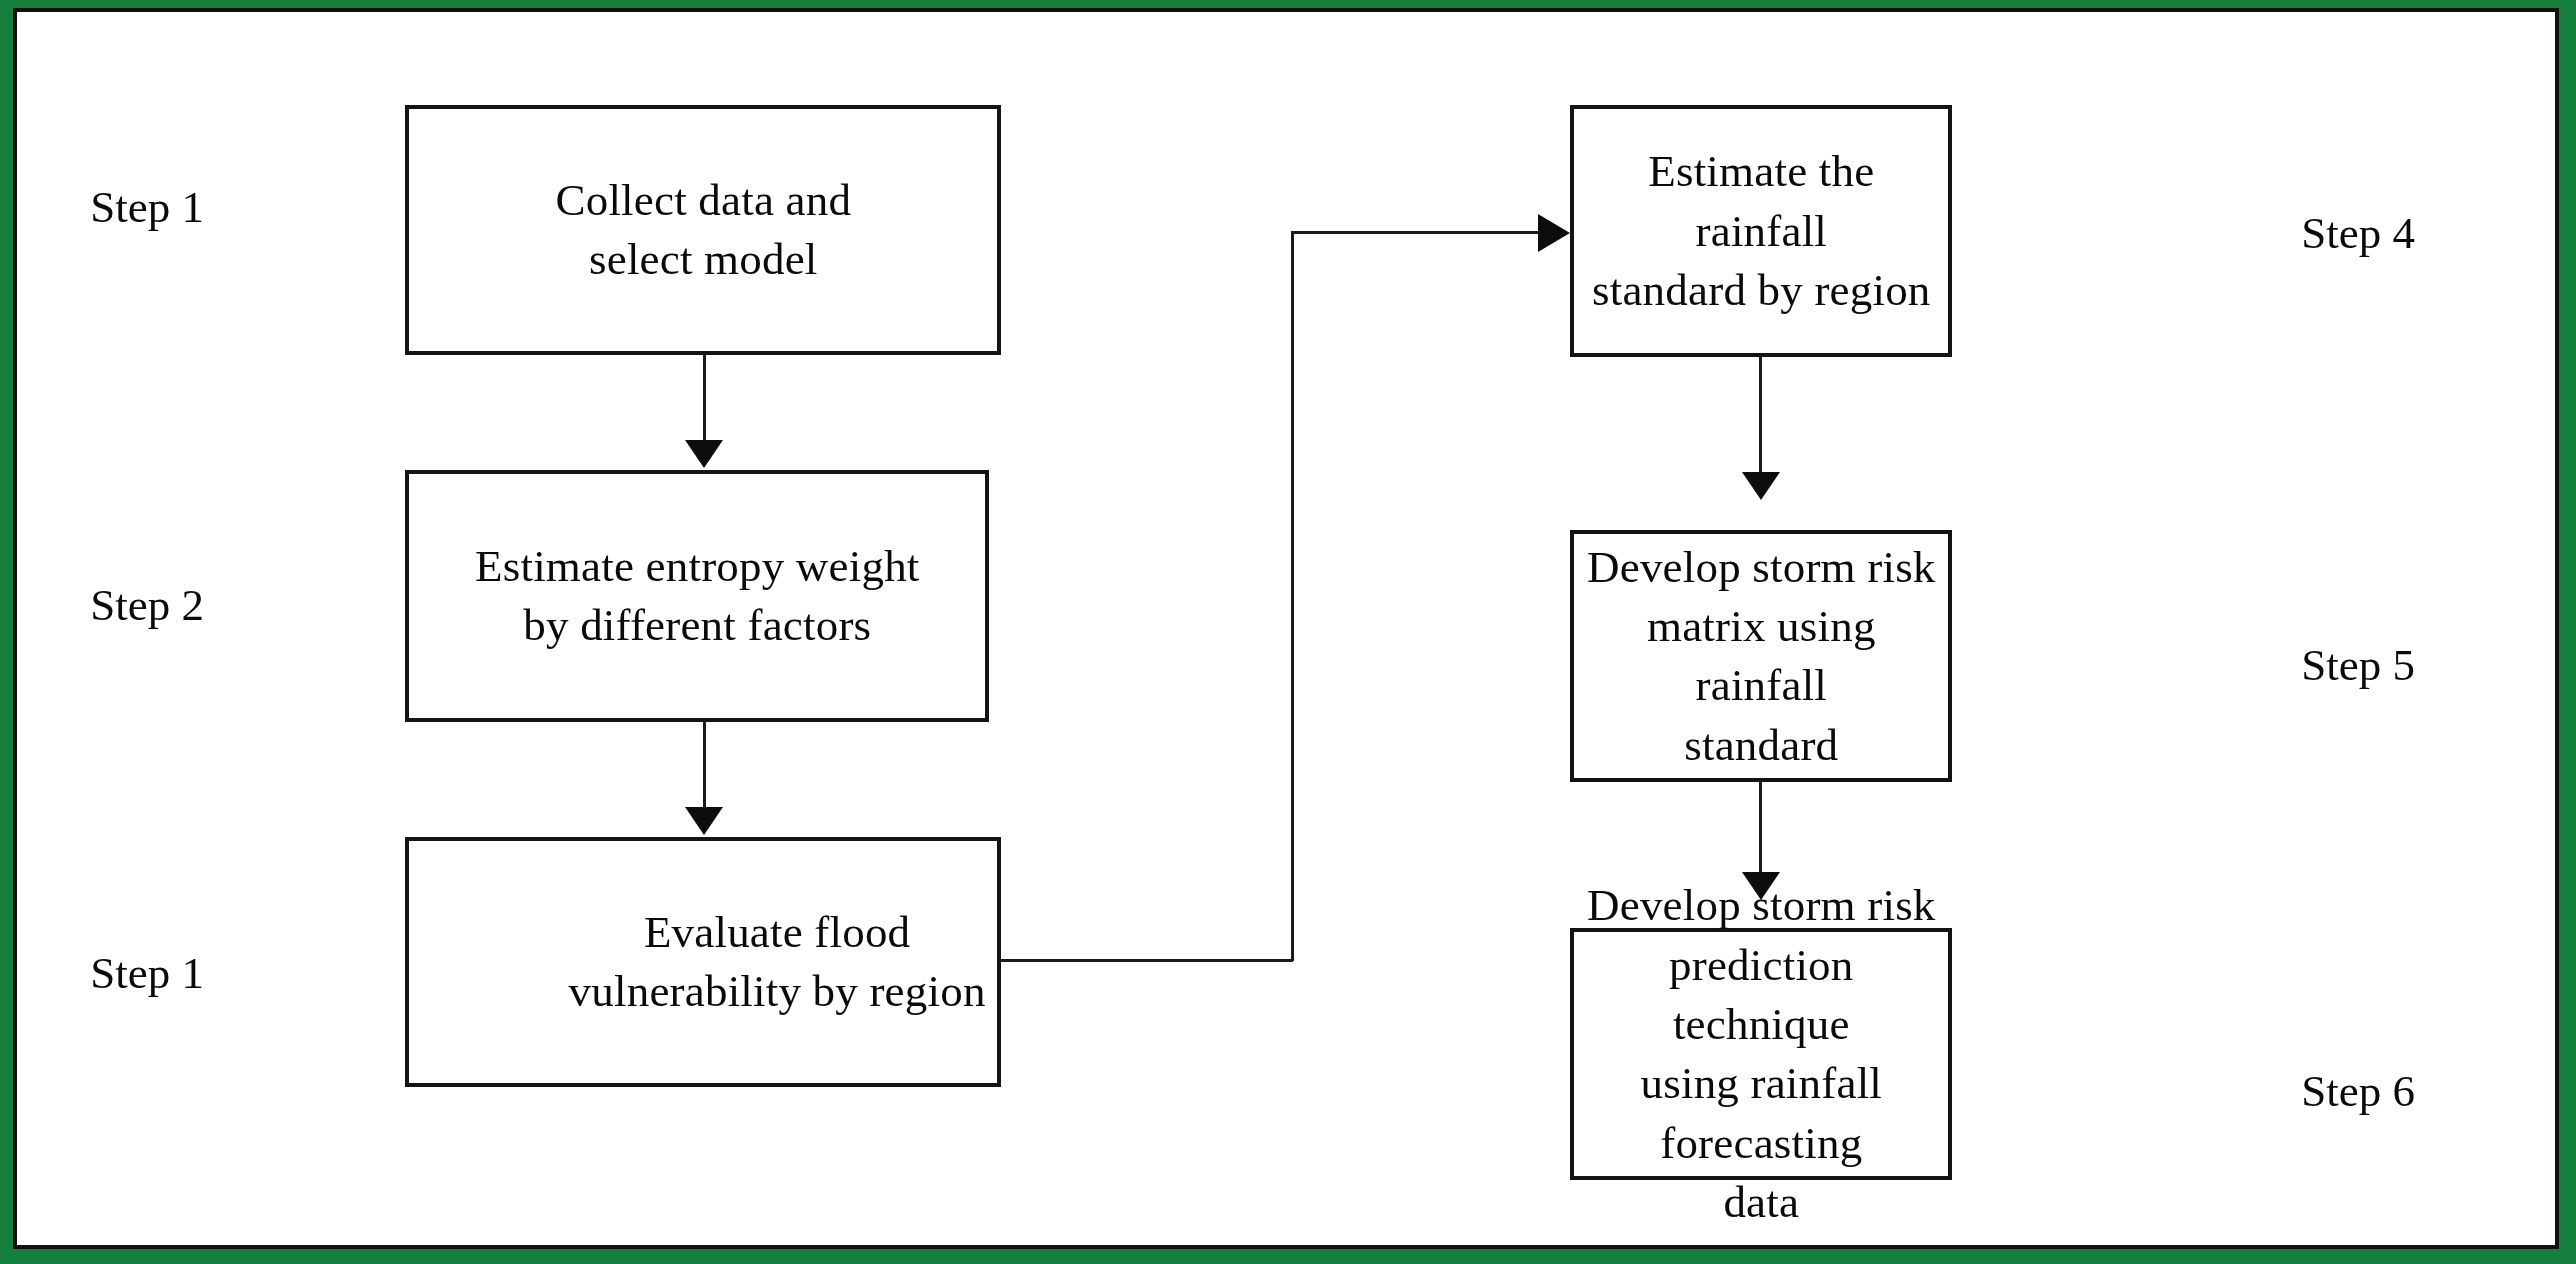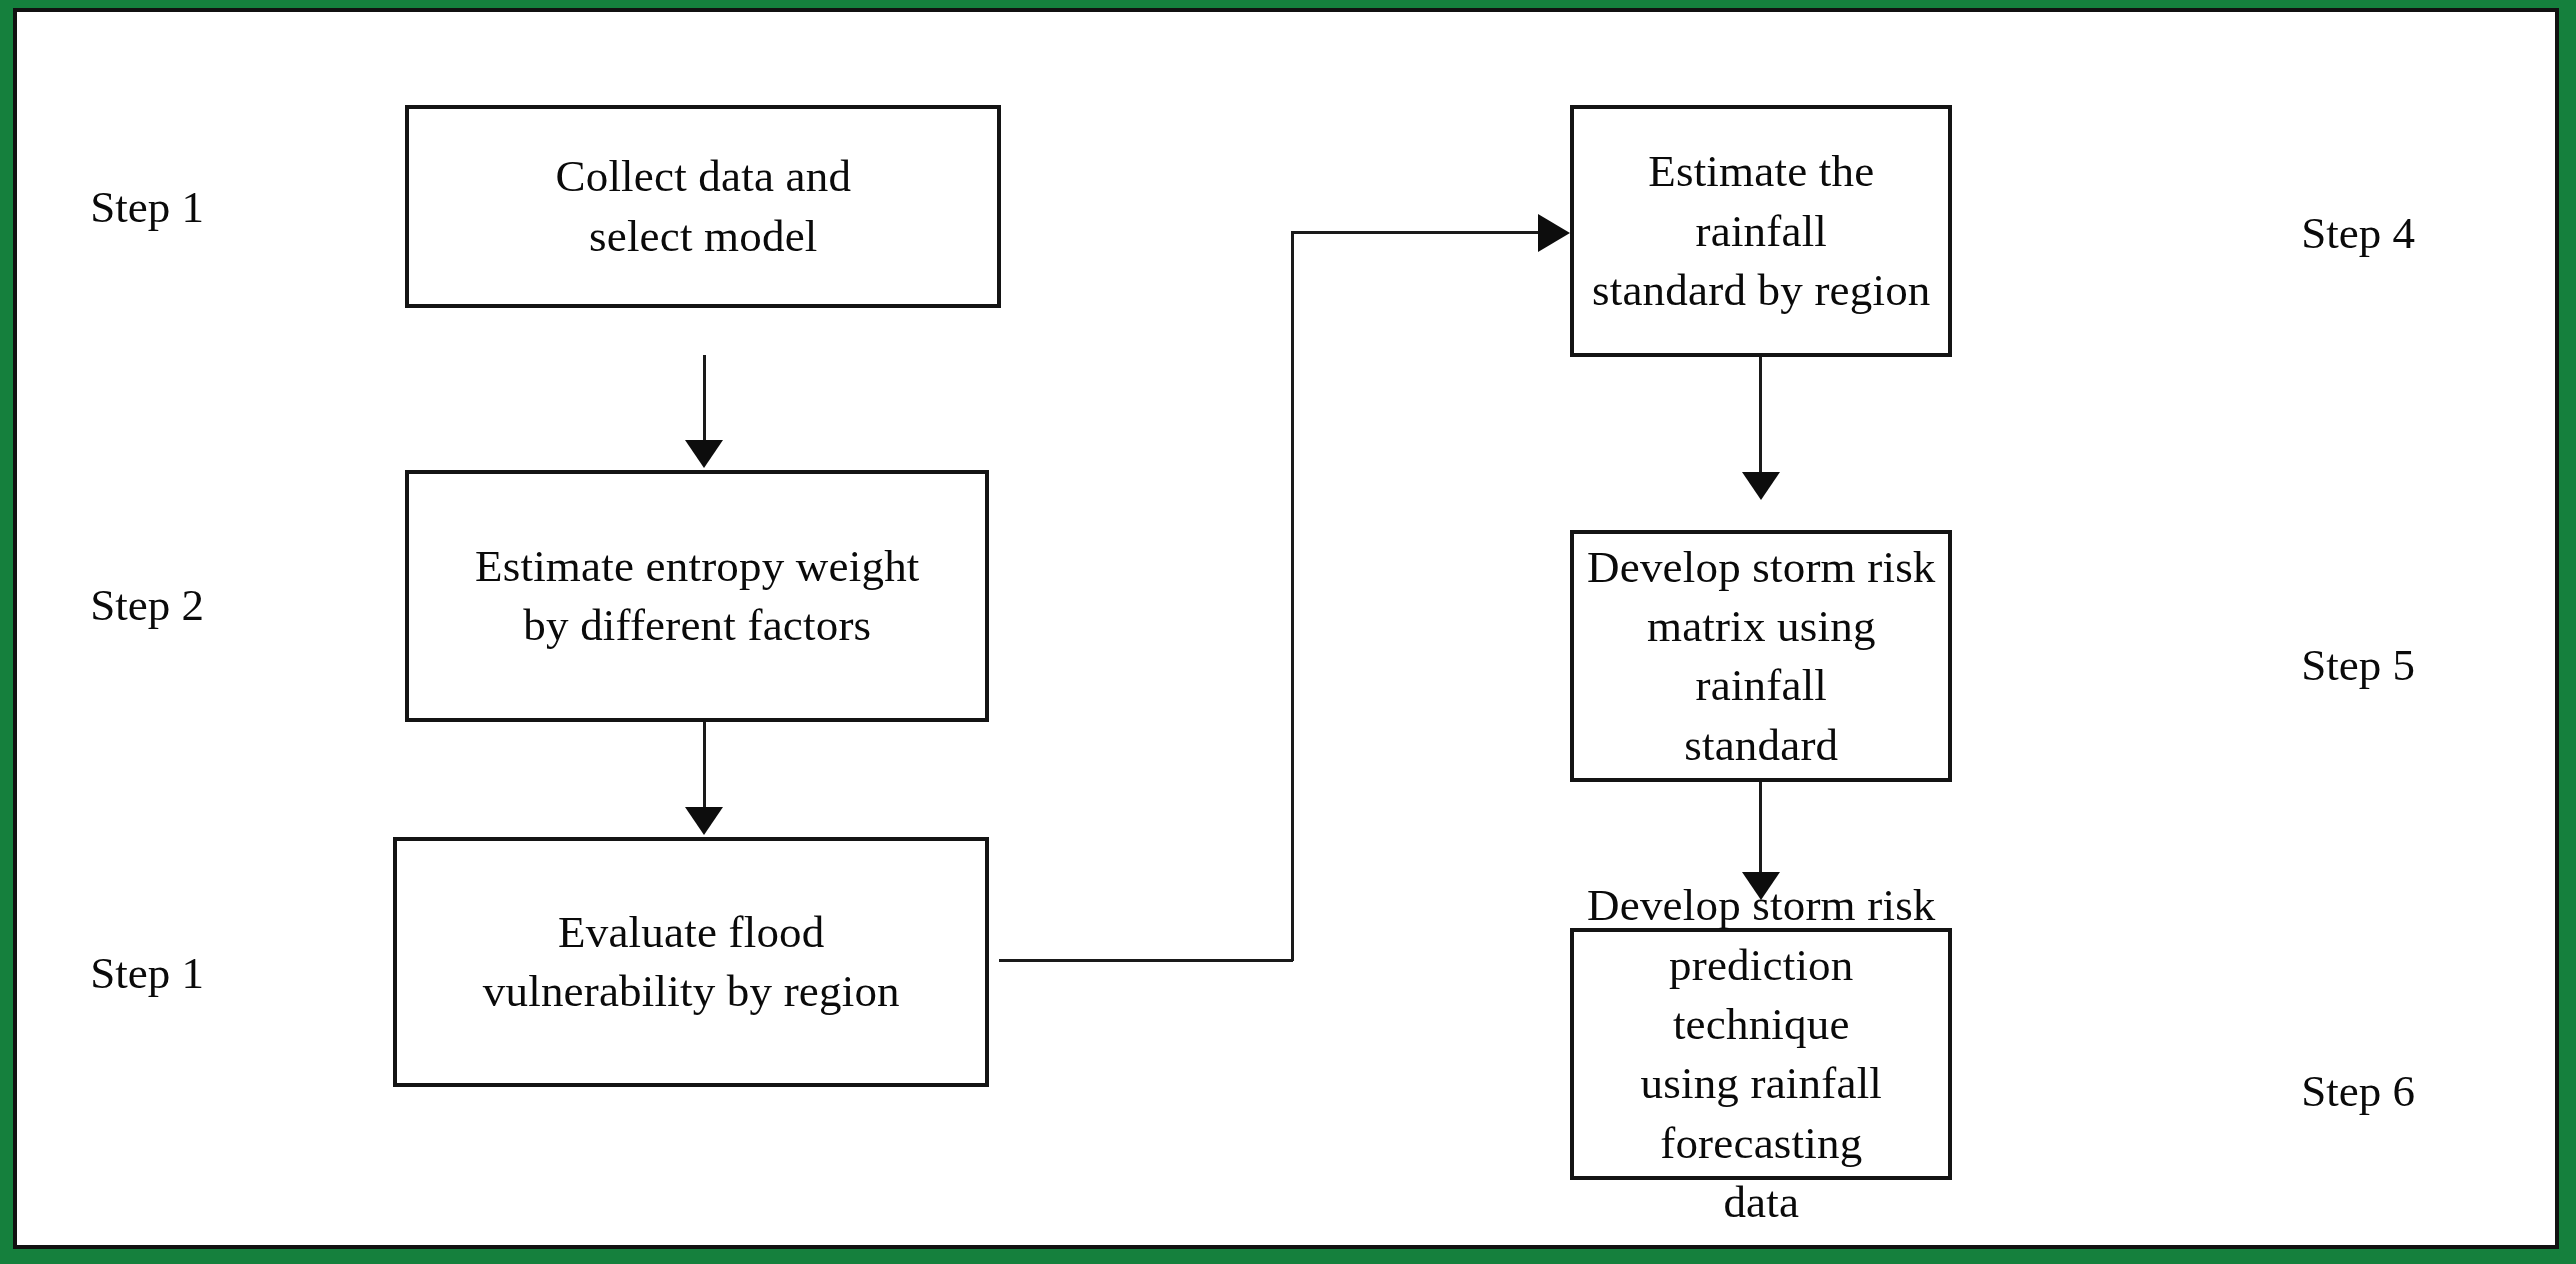--- a/index.html
+++ b/index.html
@@ -89,31 +89,31 @@
   <div id="outer-frame">
 
     <div class="step-label" style="left:73px; top:171px;">Step 1</div>
     <div class="step-label" style="left:73px; top:569px;">Step 2</div>
     <div class="step-label" style="left:73px; top:937px;">Step 1</div>
 
     <div class="step-label" style="left:2284px; top:197px;">Step 4</div>
     <div class="step-label" style="left:2284px; top:629px;">Step 5</div>
     <div class="step-label" style="left:2284px; top:1029px;margin-top:26px;">Step 6</div>
 
-    <div class="node" style="left:388px; top:93px; width:596px; height:203px;">
+    <div class="node" style="left:388px; top:93px; width:596px; height:250px;">
       <span class="node-text">Collect data and
 select model</span>
     </div>
 
     <div class="node" style="left:388px; top:458px; width:584px; height:252px;">
       <span class="node-text">Estimate entropy weight
 by different factors</span>
     </div>
 
-    <div class="node" style="left:376px; top:825px; width:596px; height:250px;">
+    <div class="node" style="left:388px; top:825px; width:596px; height:250px;justify-content:flex-end;">
       <span class="node-text">Evaluate flood
 vulnerability  by region</span>
     </div>
 
     <div class="node" style="left:1553px; top:93px; width:382px; height:252px;justify-content:center;">
       <span class="node-text">Estimate the rainfall
 standard by region</span>
     </div>
 
     <div class="node" style="left:1553px; top:518px; width:382px; height:252px;">

